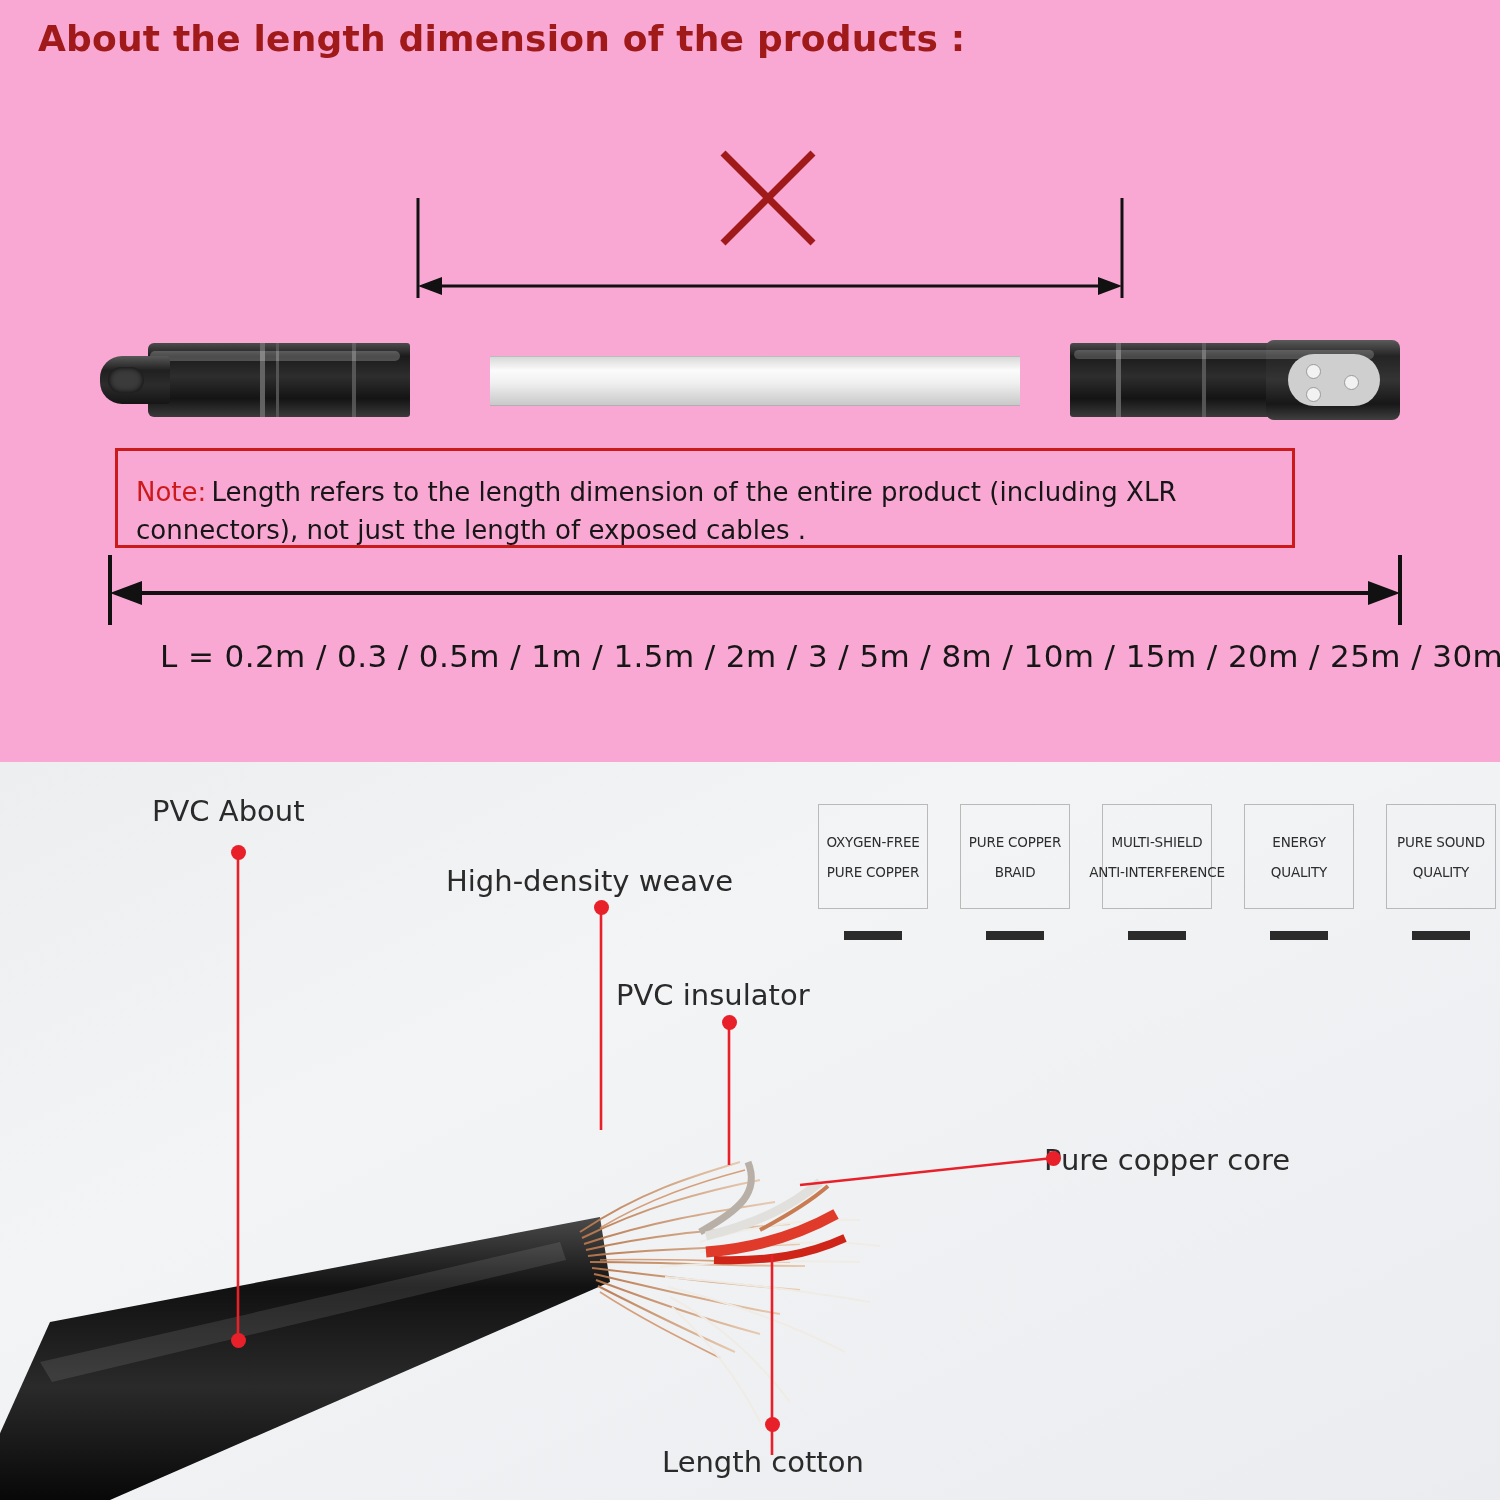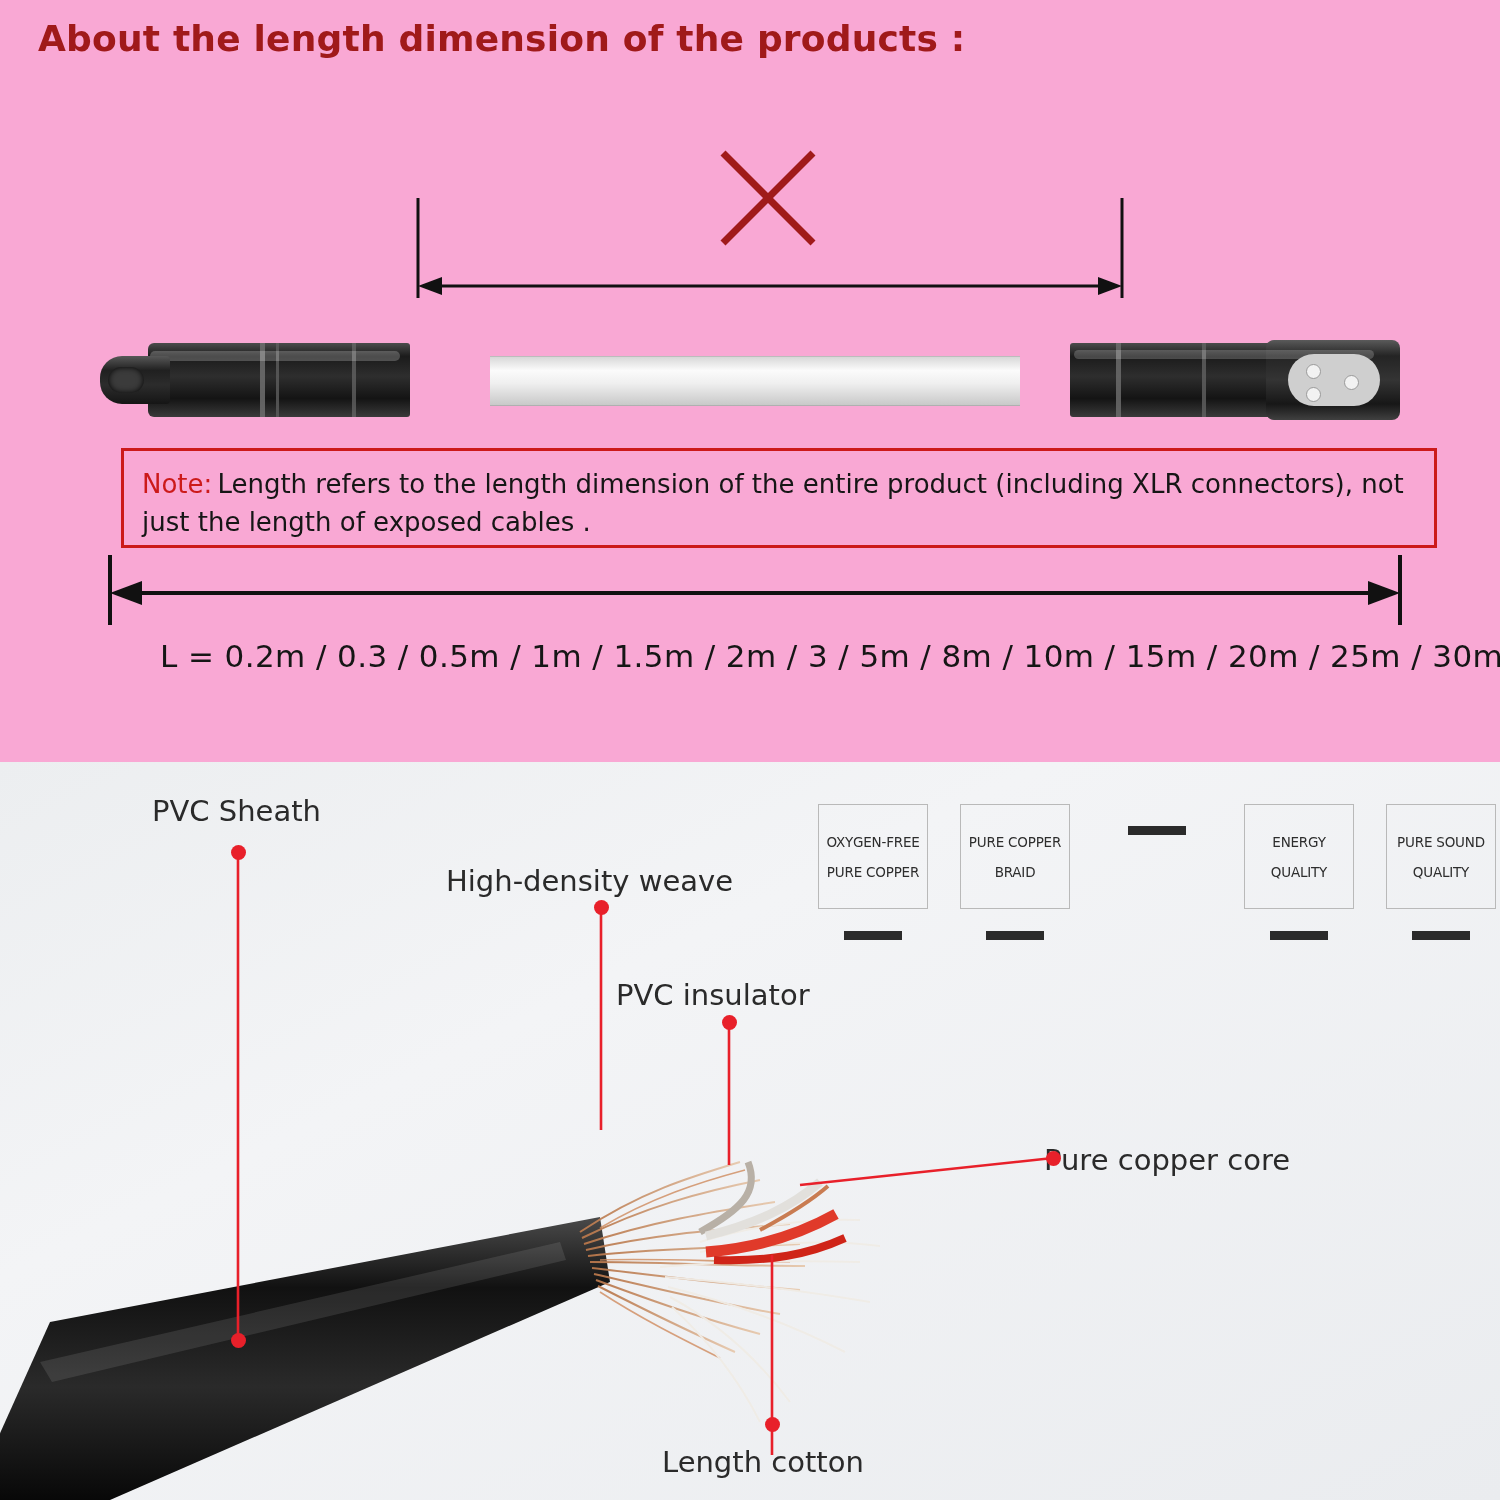--- a/index.html
+++ b/index.html
@@ -161,27 +161,27 @@
     position: absolute;
     left: 410px;
     top: 198px;
     width: 720px;
     height: 100px;
   }
 
   
   #note-box {
     position: absolute;
-    left: 121px;
+    left: 115px;
     top: 448px;
-    width: 1316px;
+    width: 1180px;
     height: 100px;
     border: 3px solid #cc1a1a;
     box-sizing: border-box;
-    padding: 14px 18px 0 18px;
+    padding: 22px 18px 0 18px;
   }
   #note-box .note-label {
     color: #cc1a1a;
     font-size: 26px;
   }
   #note-box .note-text {
     color: #161616;
     font-size: 26px;
     line-height: 38px;
   }
@@ -389,21 +389,21 @@
 
     <g stroke="#e8202a" stroke-width="2.6" fill="none">
       <path d="M238,852 L238,1340" transform="translate(0,-762)"></path>
       <path d="M601,907 L601,1130" transform="translate(0,-762)"></path>
       <path d="M729,1022 L729,1165" transform="translate(0,-762)"></path>
       <path d="M1053,1158 L800,1185" transform="translate(0,-762)"></path>
       <path d="M772,1455 L772,1255" transform="translate(0,-762)"></path>
     </g>
   </svg>
 
-  <div class="callout-label" style="left:152px; top:32px;">PVC Sheath</div>
+  <div class="callout-label" style="left:152px; top:32px;">PVC About</div>
   <div class="dot" style="left:231px; top:83px;"></div>
   <div class="dot" style="left:231px; top:571px;"></div>
 
   <div class="callout-label" style="left:446px; top:102px;">High-density weave</div>
   <div class="dot" style="left:594px; top:138px;"></div>
 
   <div class="callout-label" style="left:616px; top:216px;">PVC insulator</div>
   <div class="dot" style="left:722px; top:253px;"></div>
 
   <div class="callout-label" style="left:1044px; top:381px;">Pure copper core</div>
@@ -421,20 +421,24 @@
       <div class="badge-dash"></div>
     </div>
     <div class="badge-wrap">
       <div class="badge">
         <span>PURE COPPER</span>
         <span>BRAID</span>
       </div>
       <div class="badge-dash"></div>
     </div>
     <div class="badge-wrap">
+      <div class="badge">
+        <span>MULTI-SHIELD</span>
+        <span>ANTI-INTERFERENCE</span>
+      </div>
       <div class="badge-dash"></div>
     </div>
     <div class="badge-wrap">
       <div class="badge">
         <span>ENERGY</span>
         <span>QUALITY</span>
       </div>
       <div class="badge-dash"></div>
     </div>
     <div class="badge-wrap">

